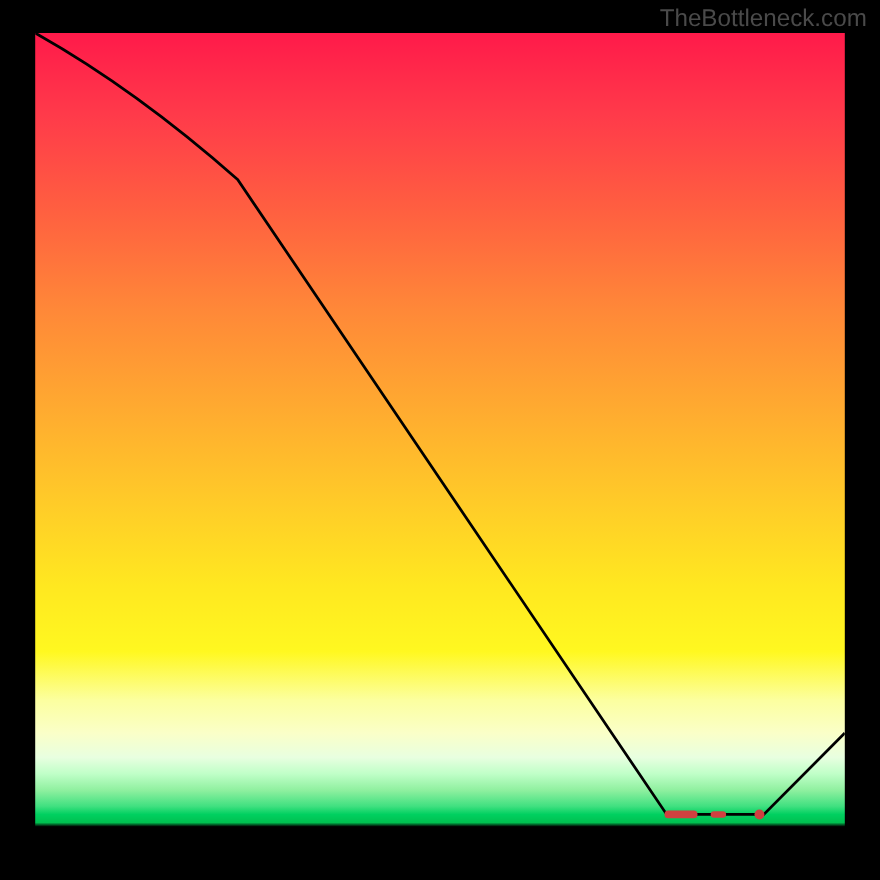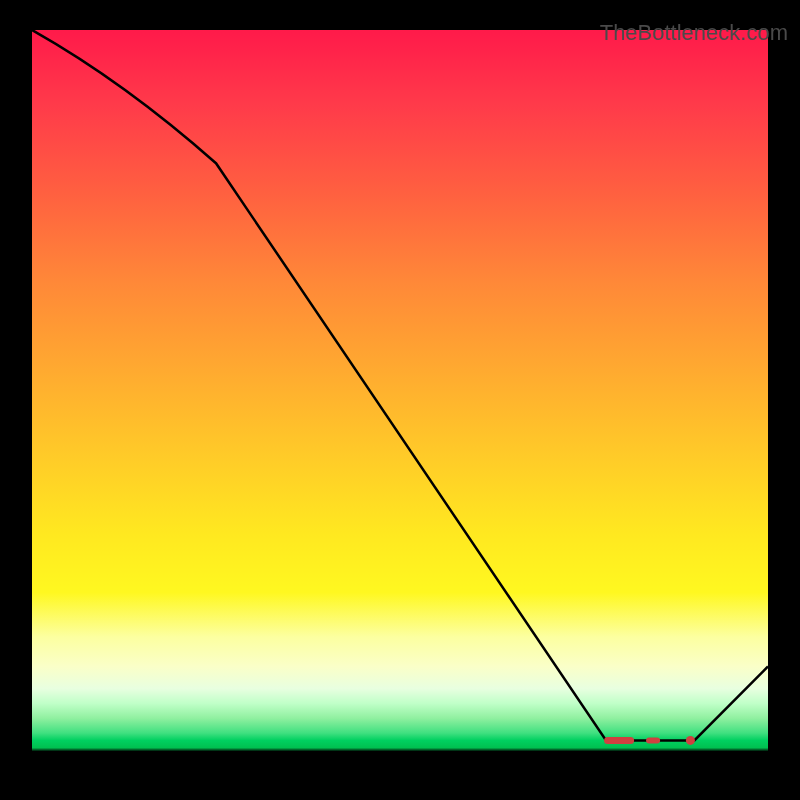--- a/index.html
+++ b/index.html
@@ -6,21 +6,21 @@
   body {
     width: 800px;
     height: 800px;
     background: #000;
     font-family: Arial, sans-serif;
     position: relative;
     overflow: hidden;
   }
   .watermark {
     position: absolute;
-    top: 20px;
+    top: 4px;
     right: 12px;
     color: #4a4a4a;
     font-size: 22px;
     font-weight: 500;
     z-index: 10;
   }
   .plot-area {
     position: absolute;
     left: 32px;
     top: 30px;

